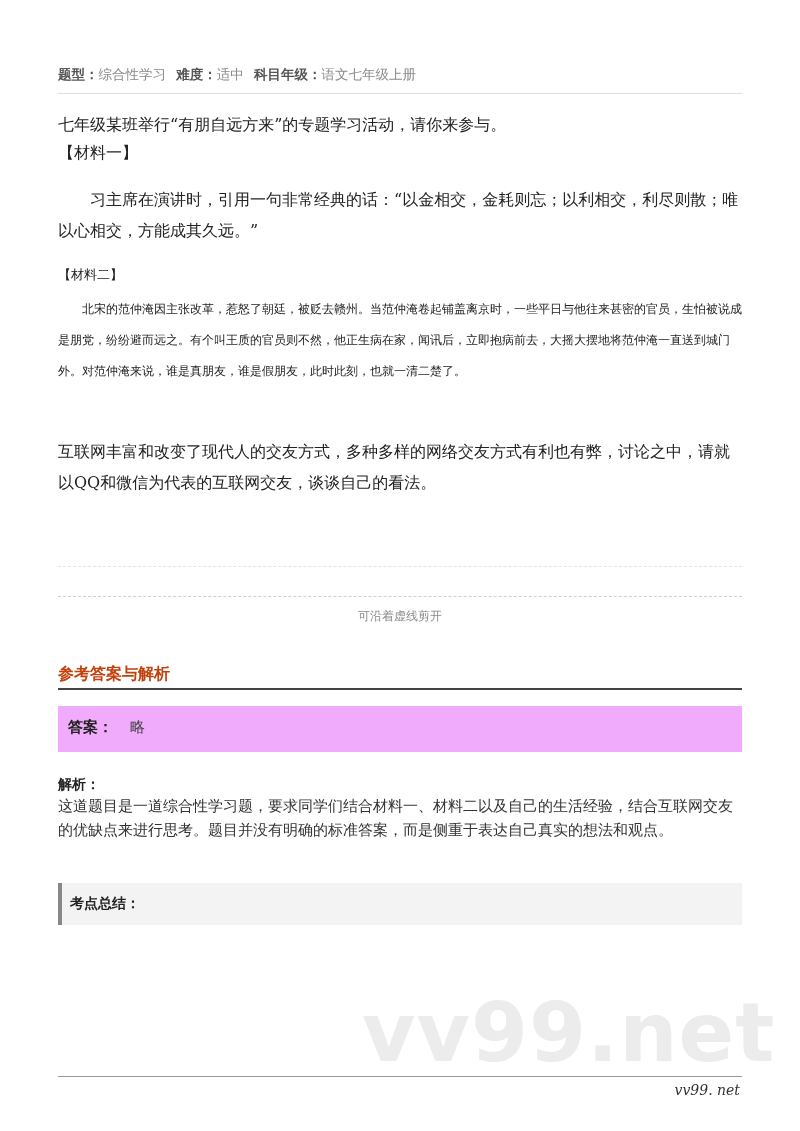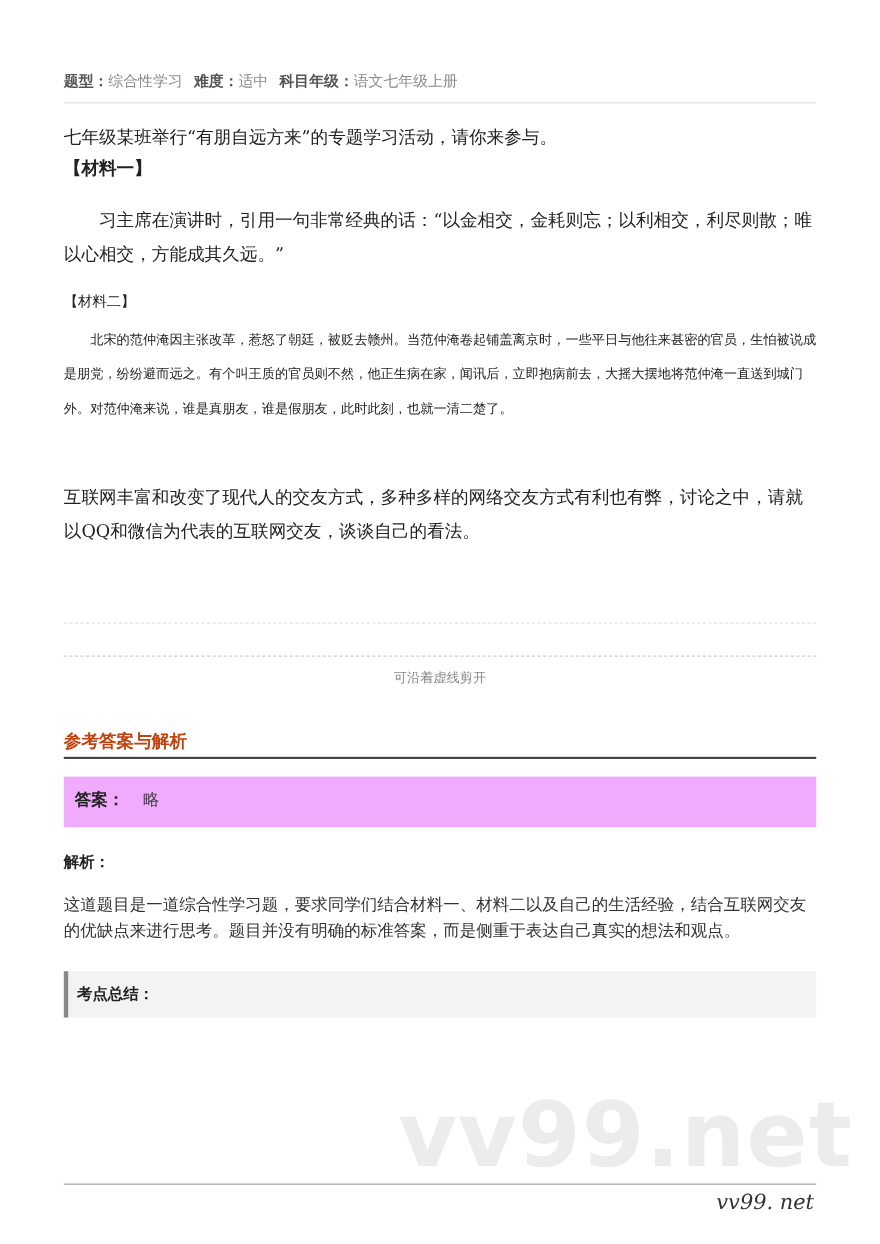--- a/index.html
+++ b/index.html
@@ -9,48 +9,48 @@
       color: #222;
     }
     .page { position: absolute; left: 58px; width: 684px; }
 
     .meta { top: 62px; font-size: 13.5px; color: #8a8a8a; height: 24px; line-height: 24px; font-family: "DejaVu Sans", sans-serif; }
     .meta .k { color: #555; font-weight: bold; }
     .meta .item { margin-right: 6px; }
     .meta-rule { position: absolute; left: 58px; top: 93px; width: 684px; height: 1px; background: #ddd; }
 
     .q-intro { top: 112px; font-size: 16px; line-height: 26px; }
-    .mat1-title { top: 140px; font-size: 16px; line-height: 26px; font-weight: bold; }
+    .mat1-title { top: 140px; font-size: 16px; line-height: 26px; }
     .mat1-body { top: 184px; font-size: 16px; line-height: 31px; text-indent: 2em; }
     .mat2-title { top: 262px; font-size: 13px; line-height: 26px; }
     .mat2-body { top: 294px; font-size: 12px; line-height: 31px; text-indent: 2em; }
     .task { top: 436px; font-size: 16px; line-height: 31px; }
 
     .dash { position: absolute; left: 58px; width: 684px; height: 0; border-top: 1.5px dashed #cfcfcf; }
     .dash.d1 { top: 566px; border-top-color: #e4e4e4; }
     .dash.d2 { top: 596px; }
     .cut-label { position: absolute; left: 58px; width: 684px; top: 608px; text-align: center; font-size: 12px; color: #888; font-family: Liberation Mono, monospace; }
 
     .ans-title { top: 662px; font-size: 16px; font-weight: bold; font-family: "DejaVu Sans", sans-serif; line-height: 24px; color: #c2410c; }
     .ans-rule { position: absolute; left: 58px; top: 688px; width: 684px; height: 2px; background: #444; }
 
     .ans-box { position: absolute; left: 58px; top: 706px; width: 684px; height: 46px; background: #f0abfc; }
     .ans-box .lbl { position: absolute; left: 10px; top: 12px; font-size: 15px; font-weight: bold; font-family: "DejaVu Sans", sans-serif; }
     .ans-box .val { position: absolute; left: 72px; top: 12px; font-size: 15px; color: #444; }
 
     .ana-label { top: 774px; font-size: 14px; font-weight: bold; font-family: "DejaVu Sans", sans-serif; line-height: 20px; }
-    .ana-body { top: 794px; font-size: 15px; line-height: 24px; color: #333; margin-top: 16px; }
+    .ana-body { top: 794px; font-size: 15px; line-height: 24px; color: #333; }
 
     .kp-box { position: absolute; left: 58px; top: 883px; width: 684px; height: 42px; background: #f3f3f3; border-left: 4px solid #888; box-sizing: border-box; }
     .kp-box .lbl { position: absolute; left: 8px; top: 12px; font-size: 14px; font-weight: bold; font-family: Liberation Serif, serif; }
     .kp-box .val { position: absolute; left: 92px; top: 12px; font-size: 14px; color: #555; }
 
     .watermark { position: absolute; left: 362px; top: 985px; font-size: 82px; font-weight: bold; color: #ececec; font-family: "DejaVu Sans", sans-serif; letter-spacing: 1px; }
     .foot-rule { position: absolute; left: 58px; top: 1076px; width: 684px; height: 1px; background: #999; }
-    .foot-text { position: absolute; right: 60px; top: 1082px; font-size: 19px; font-style: italic; color: #333; font-family: "DejaVu Serif", serif; }
+    .foot-text { position: absolute; right: 60px; top: 1082px; font-size: 14px; font-style: italic; color: #333; font-family: "DejaVu Serif", serif; }
   </style>
 </head>
 <body>
 
 <div class="page meta">
   <span class="item"><span class="k">题型：</span><span>综合性学习</span></span>
   <span class="item"><span class="k">难度：</span><span>适中</span></span>
   <span class="item"><span class="k">科目年级：</span><span>语文七年级上册</span></span>
 </div>
 <div class="meta-rule"></div>

